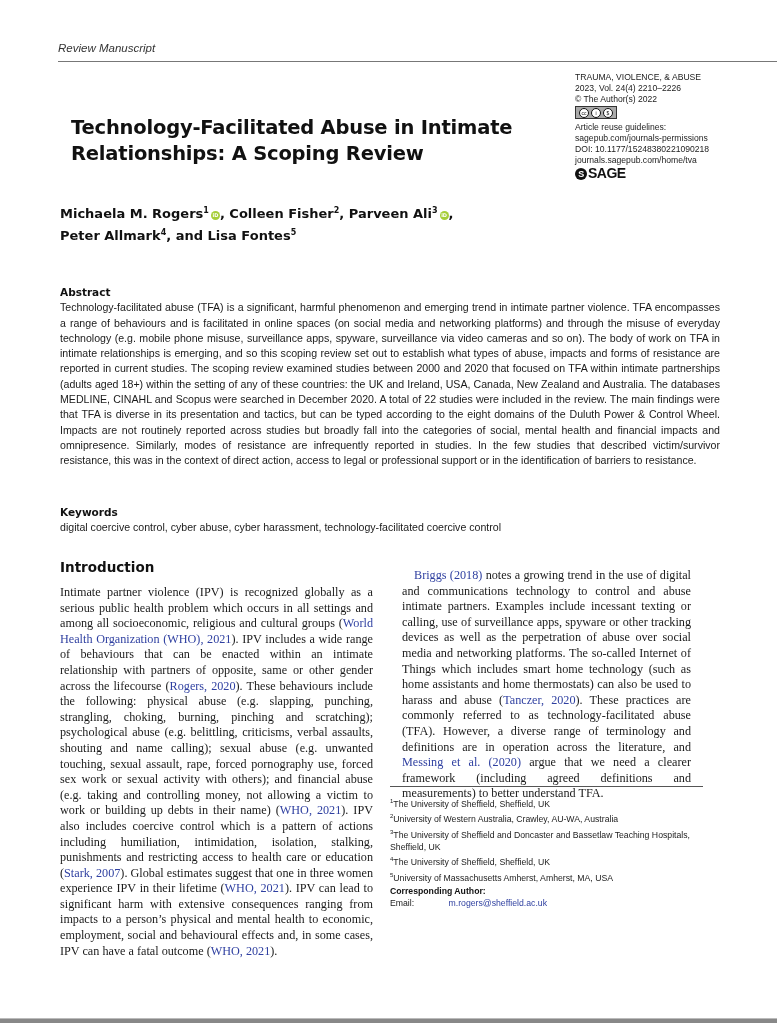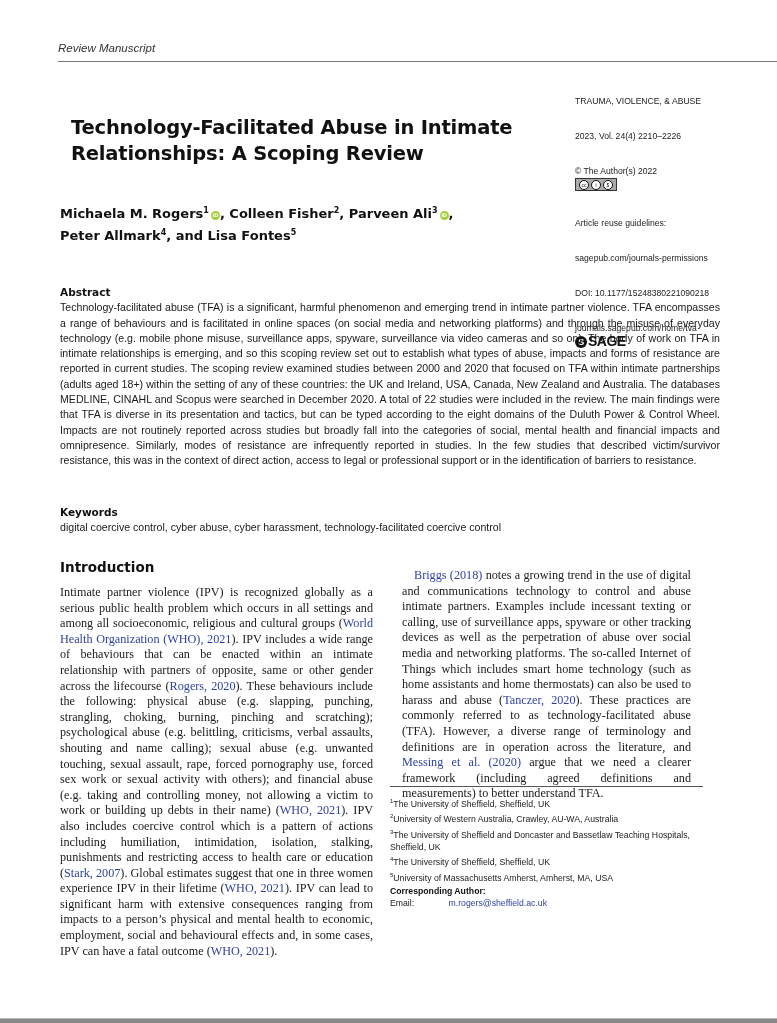--- a/index.html
+++ b/index.html
@@ -2,21 +2,21 @@
 <html><head>
   <meta charset="utf-8">
   <style>
     html, body { margin: 0; padding: 0; background: #ffffff; }
     body { width: 777px; height: 1023px; position: relative; overflow: hidden; color: #1a1a1a; }
 
     #running-head { position: absolute; left: 58px; top: 42px; font-family: "Liberation Sans", sans-serif; font-style: italic; font-size: 11.5px; color: #333; }
     #head-rule { position: absolute; left: 58px; top: 61px; width: 719px; height: 1px; background: #777; }
 
     #journal-info { position: absolute; left: 575px; top: 72px; font-family: "Liberation Sans", sans-serif; font-size: 8.6px; line-height: 10.8px; color: #222; }
-    #journal-info .line { white-space: nowrap; margin-top: 24px; }
+    #journal-info .line { white-space: nowrap; }
     .cc-badge { display: inline-flex; align-items: center; gap: 2px; background: #aaa; border: 1px solid #333; height: 11px; padding: 0 3px; margin: 2px 0 3px 0; }
     .cc-badge span { display: inline-block; width: 8px; height: 8px; border-radius: 50%; border: 1px solid #111; background: #fff; font-size: 5px; line-height: 8px; text-align: center; color: #111; }
     .sage-logo { display: flex; align-items: center; gap: 1px; margin-top: 2px; font-family: "Liberation Sans", sans-serif; font-size: 14px; font-weight: bold; letter-spacing: -0.5px; color: #111; }
     .sage-logo .mark { display: inline-block; width: 12px; height: 12px; border-radius: 50%; background: #111; color: #fff; font-size: 9px; line-height: 12px; text-align: center; }
 
     #title { position: absolute; left: 60px; top: 104px; width: 470px; font-family: "DejaVu Sans", sans-serif; font-weight: bold; font-size: 19.5px; line-height: 26px; color: #111; letter-spacing: -0.2px; }
 
     #authors { position: absolute; left: 60px; top: 201px; width: 440px; font-family: "DejaVu Sans", sans-serif; font-weight: bold; font-size: 13px; line-height: 19px; color: #111; }
     #authors sup { font-size: 8px; }
     .orcid { display: inline-block; width: 9px; height: 9px; border-radius: 50%; background: #a6ce39; color: #fff; font-size: 5px; line-height: 9px; text-align: center; vertical-align: 1px; margin-left: 2px; font-weight: bold; }

